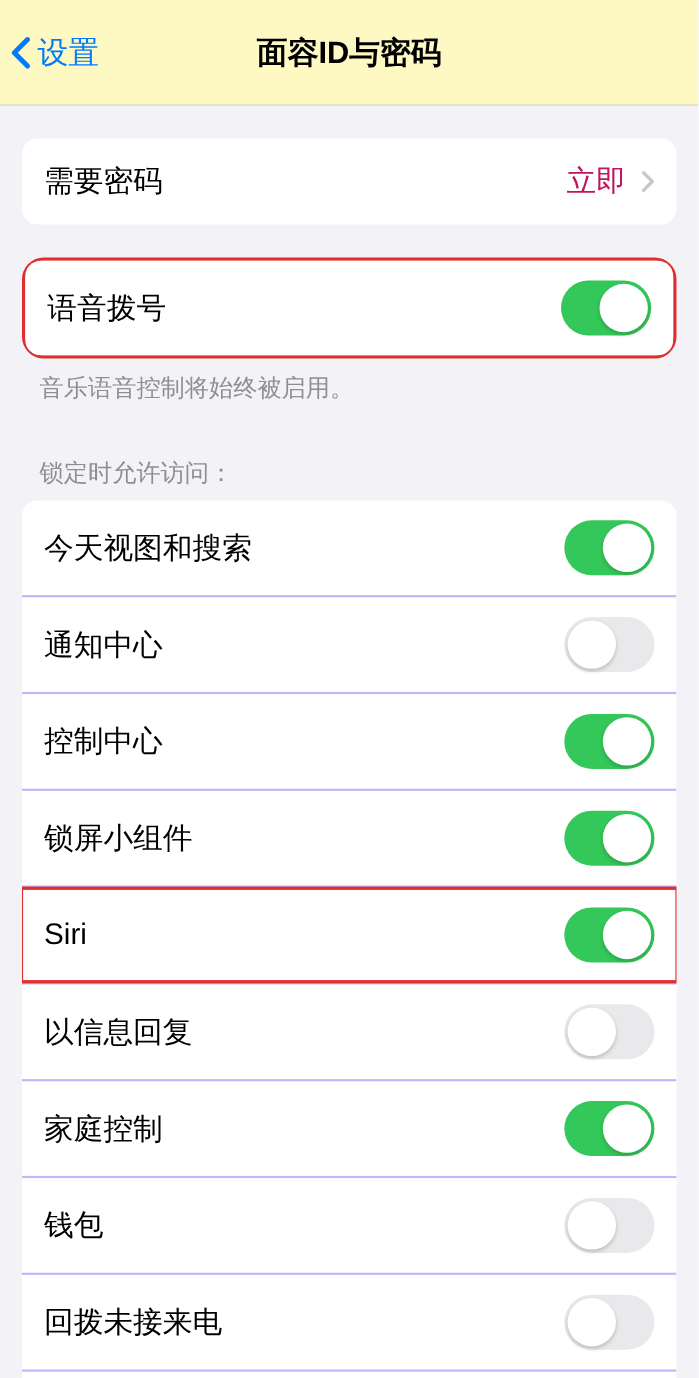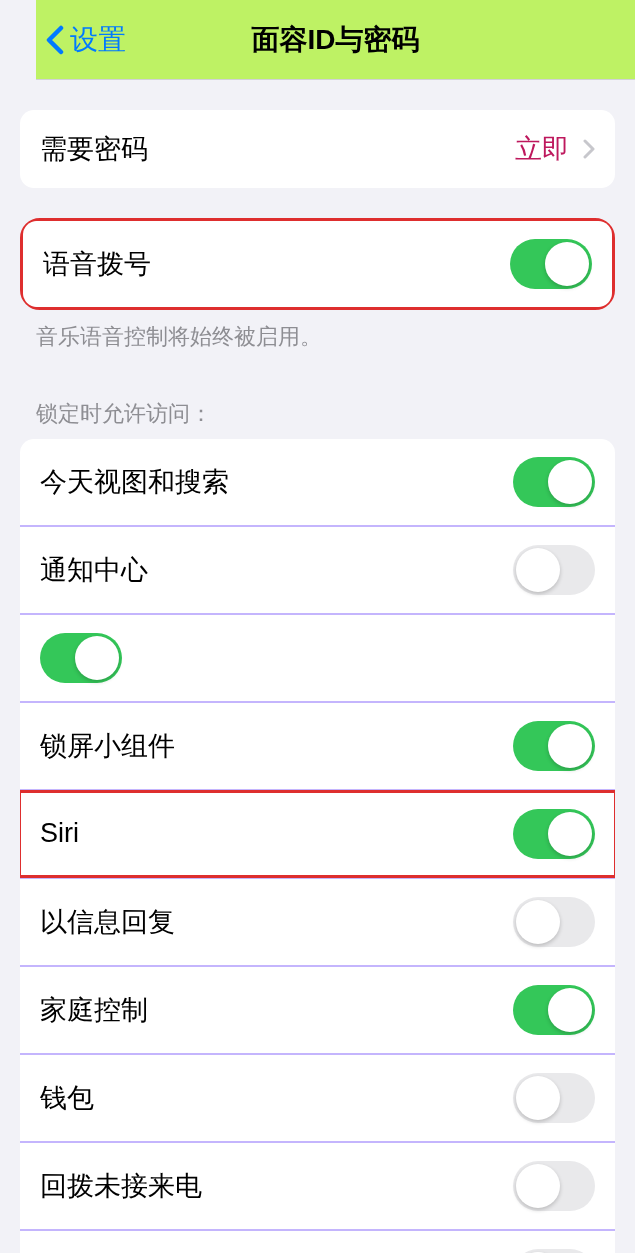--- a/index.html
+++ b/index.html
@@ -8,27 +8,26 @@
       box-sizing: border-box;
     }
     body {
       font-family: -apple-system, BlinkMacSystemFont, "Helvetica Neue", sans-serif;
       background: #f2f2f7;
       width: 635px;
       height: 1253px;
       overflow: hidden;
     }
     .nav-bar {
-      height: 80px;
-      background: #bef264;
+      height: 96px;
+      background: #fef9c3;
       display: flex;
       align-items: center;
       position: relative;
       border-bottom: 1px solid #d1d1d6;
-      margin-left: 36px;
     }
     .back-button {
       display: flex;
       align-items: center;
       padding-left: 10px;
       color: #007aff;
       font-size: 28px;
       cursor: pointer;
     }
     .back-chevron {
@@ -200,20 +199,21 @@
           <div class="toggle-knob"></div>
         </div>
       </div>
       <div class="settings-row">
         <span class="row-label">通知中心</span>
         <div class="toggle off">
           <div class="toggle-knob"></div>
         </div>
       </div>
       <div class="settings-row">
+        <span class="row-label">控制中心</span>
         <div class="toggle on">
           <div class="toggle-knob"></div>
         </div>
       </div>
       <div class="settings-row">
         <span class="row-label">锁屏小组件</span>
         <div class="toggle on">
           <div class="toggle-knob"></div>
         </div>
       </div>

